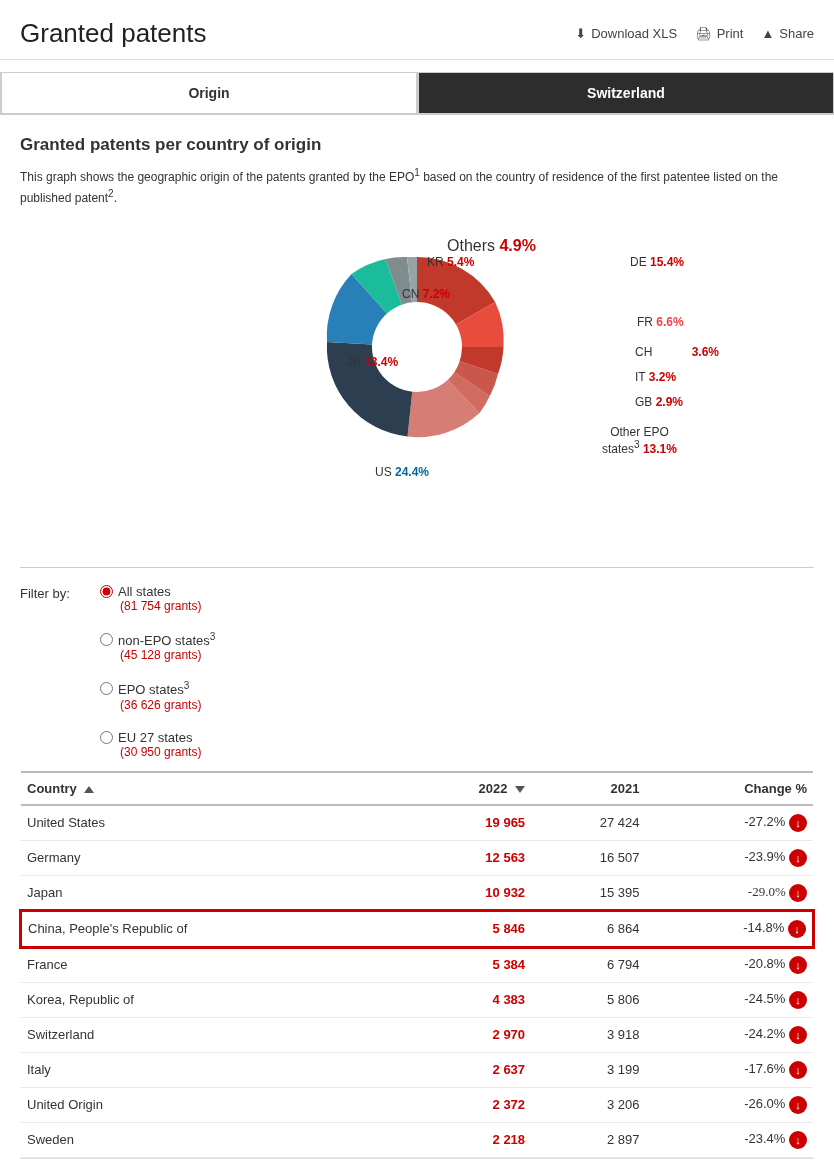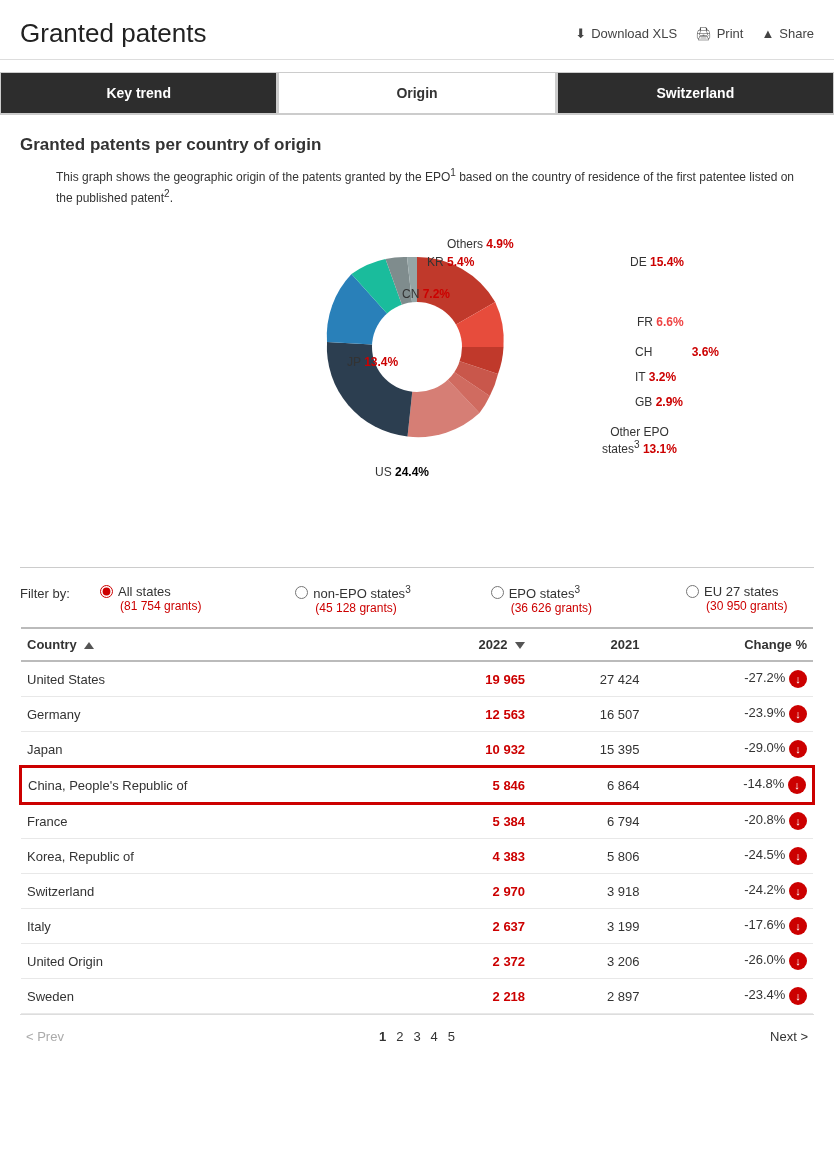--- a/index.html
+++ b/index.html
@@ -10,21 +10,21 @@
     .header-actions { display: flex; gap: 18px; align-items: center; color: #555; font-size: 13px; }
     .header-action { display: flex; align-items: center; gap: 5px; cursor: pointer; color: #444; }
 
     .tabs { display: flex; background: #fff; border-bottom: 2px solid #ccc; margin-top: 12px; }
     .tab { flex: 1; text-align: center; padding: 12px 0; font-weight: bold; font-size: 14px; cursor: pointer; border: 1px solid #ccc; border-bottom: none; }
     .tab.inactive { background: #2d2d2d; color: #fff; }
     .tab.middle { background: #fff; color: #333; border-left: 2px solid #ccc; border-right: 2px solid #ccc; }
 
     .content { padding: 20px 20px 10px 20px; }
     .section-title { font-size: 17px; font-weight: bold; margin-bottom: 10px; }
-    .description { font-size: 12px; color: #333; line-height: 1.5; margin-bottom: 20px; margin-left: 36px; }
+    .description { font-size: 12px; color: #333; line-height: 1.5; margin-bottom: 20px; }
     sup { font-size: 10px; }
 
     .chart-container { position: relative; width: 100%; display: flex; justify-content: center; margin-bottom: 30px; height: 310px; }
 
     .pie-wrapper { position: relative; width: 340px; height: 280px; }
 
     
     .pie-svg { position: absolute; top: 20px; left: 50%; transform: translateX(-50%); }
 
     table { width: 100%; border-collapse: collapse; }
@@ -45,21 +45,21 @@
     .pagination-pages { display: flex; gap: 10px; }
     .page-num { font-size: 13px; cursor: pointer; color: #333; }
     .page-num.current { color: #333; font-weight: bold; }
     .prev-btn, .next-btn { font-size: 13px; color: #333; cursor: pointer; }
     .prev-btn.disabled { color: #aaa; cursor: default; }
 
     .divider { height: 1px; background: #ccc; margin: 10px 0 16px 0; }
 
     .inline-filter { display: flex; align-items: flex-start; padding: 0 0 12px 0; }
     .filter-label-col { min-width: 80px; padding-top: 2px; font-size: 13px; }
-    .filter-options-grid { display: grid; grid-template-columns: 1fr 1fr 1fr 1fr; gap: 0 80px; }
+    .filter-options-grid { display: grid; grid-template-columns: 1fr; gap: 18px 80px; }
     .filter-item { display: flex; flex-direction: column; }
     .filter-item-label { display: flex; align-items: center; gap: 5px; font-size: 13px; }
     .filter-item-count { color: #c00; font-size: 12px; padding-left: 20px; }
     input[type="radio"] { accent-color: #c00; }
   </style>
 </head>
 <body>
 
 <div class="header">
   <span class="header-title">Granted patents</span>
@@ -73,23 +73,20 @@
       <span>Print</span>
     </span>
     <span class="header-action">
       <span>▲</span>
       <span>Share</span>
     </span>
   </div>
 </div>
 
 <div class="tabs">
-  <div class="tab inactive">
-    <span>Key trend</span>
-  </div>
   <div class="tab middle">
     <span>Origin</span>
   </div>
   <div class="tab inactive">
     <span>Switzerland</span>
   </div>
 </div>
 
 <div class="content">
   <div class="section-title">Granted patents per country of origin</div>
@@ -121,38 +118,38 @@
 
         <path d="M100,100 L68.5,12 A90,90 0 0,1 90.0,10.1 Z" fill="#7f8c8d"></path>
 
         <path d="M100,100 L90.0,10.1 A90,90 0 0,1 100,10 Z" fill="#95a5a6"></path>
 
         <circle cx="100" cy="100" r="45" fill="white"></circle>
       </svg>
 
       <div style="position:absolute; top:0; left:0; width:500px; height:310px;">
 
-        <div style="position:absolute; top:10px; left:200px; font-size:12px;">
+        <div style="position:absolute; top:10px; left:200px; font-size:16px;">
           <span class="country">Others </span><span style="color:#c00;font-weight:bold;">4.9%</span>
         </div>
 
         <div style="position:absolute; top:28px; left:180px; font-size:12px;">
           <span class="country">KR </span><span style="color:#c00;font-weight:bold;">5.4%</span>
         </div>
 
         <div style="position:absolute; top:60px; left:155px; font-size:12px;">
           <span class="country">CN </span><span style="color:#c00;font-weight:bold;">7.2%</span>
         </div>
 
         <div style="position:absolute; top:128px; left:100px; font-size:12px;">
           <span class="country">JP </span><span style="color:#c00;font-weight:bold;margin-top:15px;">13.4%</span>
         </div>
 
         <div style="position:absolute; top:238px; left:128px; font-size:12px;">
-          <span class="country">US </span><span style="color:#000000;font-weight:bold;">24.4%</span>
+          <span class="country">US </span><span style="color:#0369a1;font-weight:bold;">24.4%</span>
         </div>
 
         <div style="position:absolute; top:28px; left:383px; font-size:12px;">
           <span class="country">DE </span><span style="color:#c00;font-weight:bold;">15.4%</span>
         </div>
 
         <div style="position:absolute; top:88px; left:390px; font-size:12px;">
           <span class="country">FR </span><span style="color:#ef4444;font-weight:bold;">6.6%</span>
         </div>
 
@@ -244,21 +241,21 @@
       <td class="bold-red">12 563</td>
       <td class="right">16 507</td>
       <td class="right" style="color:#333;">
         -23.9%&nbsp;<span class="down-icon">↓</span>
       </td>
     </tr>
         <tr>
       <td>Japan</td>
       <td class="bold-red">10 932</td>
       <td class="right">15 395</td>
-      <td class="right" style="color:#333;">
+      <td class="right" style="color:#333;font-family:Liberation Serif, serif;">
         -29.0%&nbsp;<span class="down-icon">↓</span>
       </td>
     </tr>
         <tr style="border: 2px solid rgb(204, 0, 0); outline: rgb(204, 0, 0) solid 2px;">
       <td>China, People's Republic of</td>
       <td class="bold-red">5 846</td>
       <td class="right">6 864</td>
       <td class="right" style="color:#333;">
         -14.8%&nbsp;<span class="down-icon">↓</span>
       </td>

